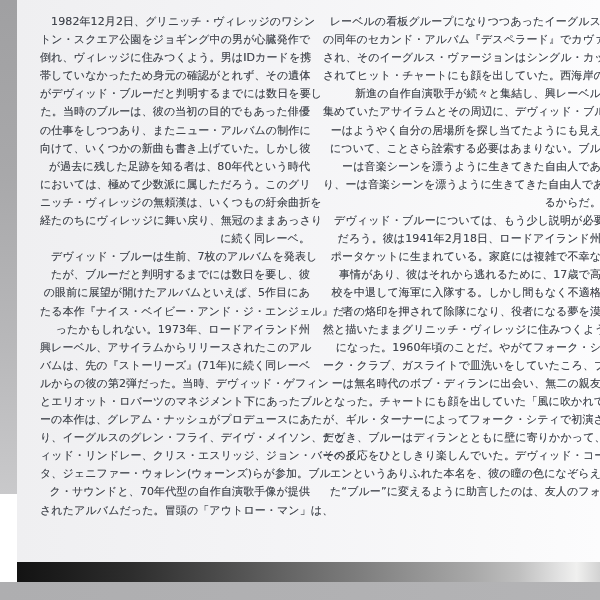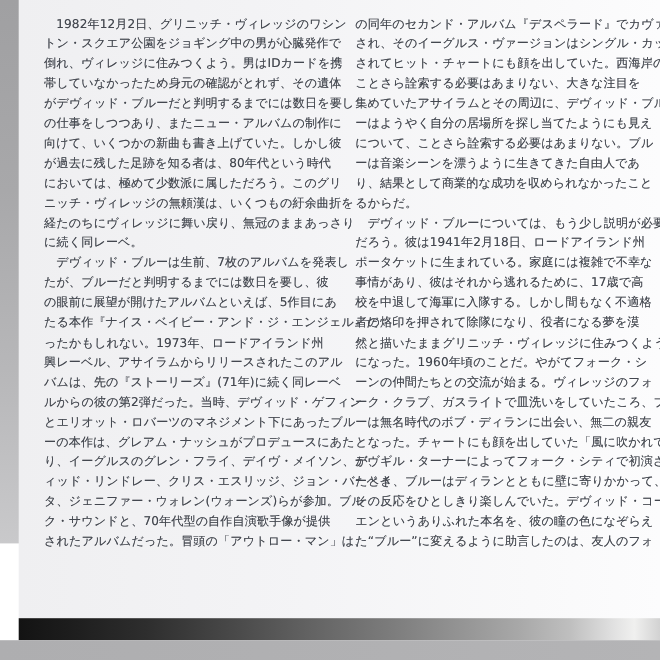--- a/index.html
+++ b/index.html
@@ -11,20 +11,21 @@
     height: 600px;
     overflow: hidden;
     font-family: "DejaVu Sans", sans-serif;
   }
   .stage {
     position: relative;
     width: 600px;
     height: 494px;
     
     background: linear-gradient(180deg, #a0a0a2 0%, #a8a8aa 35%, #b8b8ba 70%, #c9c9cb 100%);
+    text-align: right;
   }
   
   .page {
     position: absolute;
     left: 17px;
     top: 0;
     width: 583px;
     height: 562px;
     background: linear-gradient(90deg, #efeff1 0%, #f4f4f6 45%, #f9f9fa 80%, #fcfcfd 100%);
   }
@@ -69,20 +70,21 @@
 <body>
 
 <div class="stage">
   <div class="page">
     <div class="col col-left">
         <div class="line">　1982年12月2日、グリニッチ・ヴィレッジのワシン</div>
         <div class="line">トン・スクエア公園をジョギング中の男が心臓発作で</div>
         <div class="line">倒れ、ヴィレッジに住みつくよう。男はIDカードを携</div>
         <div class="line">帯していなかったため身元の確認がとれず、その遺体</div>
         <div class="line">がデヴィッド・ブルーだと判明するまでには数日を要し</div>
+        <div class="line">た。当時のブルーは、彼の当初の目的でもあった俳優</div>
         <div class="line">の仕事をしつつあり、またニュー・アルバムの制作に</div>
         <div class="line">向けて、いくつかの新曲も書き上げていた。しかし彼</div>
         <div class="line">が過去に残した足跡を知る者は、80年代という時代</div>
         <div class="line">においては、極めて少数派に属しただろう。このグリ</div>
         <div class="line">ニッチ・ヴィレッジの無頼漢は、いくつもの紆余曲折を</div>
         <div class="line">経たのちにヴィレッジに舞い戻り、無冠のままあっさり</div>
         <div class="line">に続く同レーベ。</div>
         <div class="line">　デヴィッド・ブルーは生前、7枚のアルバムを発表し</div>
         <div class="line">たが、ブルーだと判明するまでには数日を要し、彼</div>
         <div class="line">の眼前に展望が開けたアルバムといえば、5作目にあ</div>
@@ -93,39 +95,39 @@
         <div class="line">ルからの彼の第2弾だった。当時、デヴィッド・ゲフィン</div>
         <div class="line">とエリオット・ロバーツのマネジメント下にあったブル</div>
         <div class="line">ーの本作は、グレアム・ナッシュがプロデュースにあた</div>
         <div class="line">り、イーグルスのグレン・フライ、デイヴ・メイソン、デヴ</div>
         <div class="line">ィッド・リンドレー、クリス・エスリッジ、ジョン・バーベイ</div>
         <div class="line">タ、ジェニファー・ウォレン(ウォーンズ)らが参加。ブル</div>
         <div class="line">ク・サウンドと、70年代型の自作自演歌手像が提供</div>
         <div class="line">されたアルバムだった。冒頭の「アウトロー・マン」は、</div>
       </div>
     <div class="col col-right">
+        <div class="line">レーベルの看板グループになりつつあったイーグルス</div>
         <div class="line">の同年のセカンド・アルバム『デスペラード』でカヴァー</div>
         <div class="line">され、そのイーグルス・ヴァージョンはシングル・カット</div>
         <div class="line">されてヒット・チャートにも顔を出していた。西海岸の</div>
-        <div class="line">ことさら詮索する必要はあまりない、大きな注目を</div>
+        <div class="line">新進の自作自演歌手が続々と集結し、興レーベル</div>
         <div class="line">集めていたアサイラムとその周辺に、デヴィッド・ブル</div>
         <div class="line">ーはようやく自分の居場所を探し当てたようにも見え</div>
         <div class="line">について、ことさら詮索する必要はあまりない。ブル</div>
         <div class="line">ーは音楽シーンを漂うように生きてきた自由人であ</div>
-        <div class="line">り、結果として商業的な成功を収められなかったこと</div>
+        <div class="line">り、ーは音楽シーンを漂うように生きてきた自由人であ</div>
         <div class="line">るからだ。</div>
         <div class="line">　デヴィッド・ブルーについては、もう少し説明が必要</div>
         <div class="line">だろう。彼は1941年2月18日、ロードアイランド州</div>
         <div class="line">ポータケットに生まれている。家庭には複雑で不幸な</div>
         <div class="line">事情があり、彼はそれから逃れるために、17歳で高</div>
         <div class="line">校を中退して海軍に入隊する。しかし間もなく不適格</div>
         <div class="line">者の烙印を押されて除隊になり、役者になる夢を漠</div>
         <div class="line">然と描いたままグリニッチ・ヴィレッジに住みつくよう</div>
         <div class="line">になった。1960年頃のことだ。やがてフォーク・シ</div>
-        <div class="line">ーンの仲間たちとの交流が始まる。ヴィレッジのフォ</div>
         <div class="line">ーク・クラブ、ガスライトで皿洗いをしていたころ、ブル</div>
         <div class="line">ーは無名時代のボブ・ディランに出会い、無二の親友</div>
         <div class="line">となった。チャートにも顔を出していた「風に吹かれて」</div>
         <div class="line">が、ギル・ターナーによってフォーク・シティで初演され</div>
         <div class="line">たとき、ブルーはディランとともに壁に寄りかかって、</div>
         <div class="line">その反応をひとしきり楽しんでいた。デヴィッド・コー</div>
         <div class="line">エンというありふれた本名を、彼の瞳の色になぞらえ</div>
         <div class="line">た“ブルー”に変えるように助言したのは、友人のフォ</div>
       </div>
   </div>

